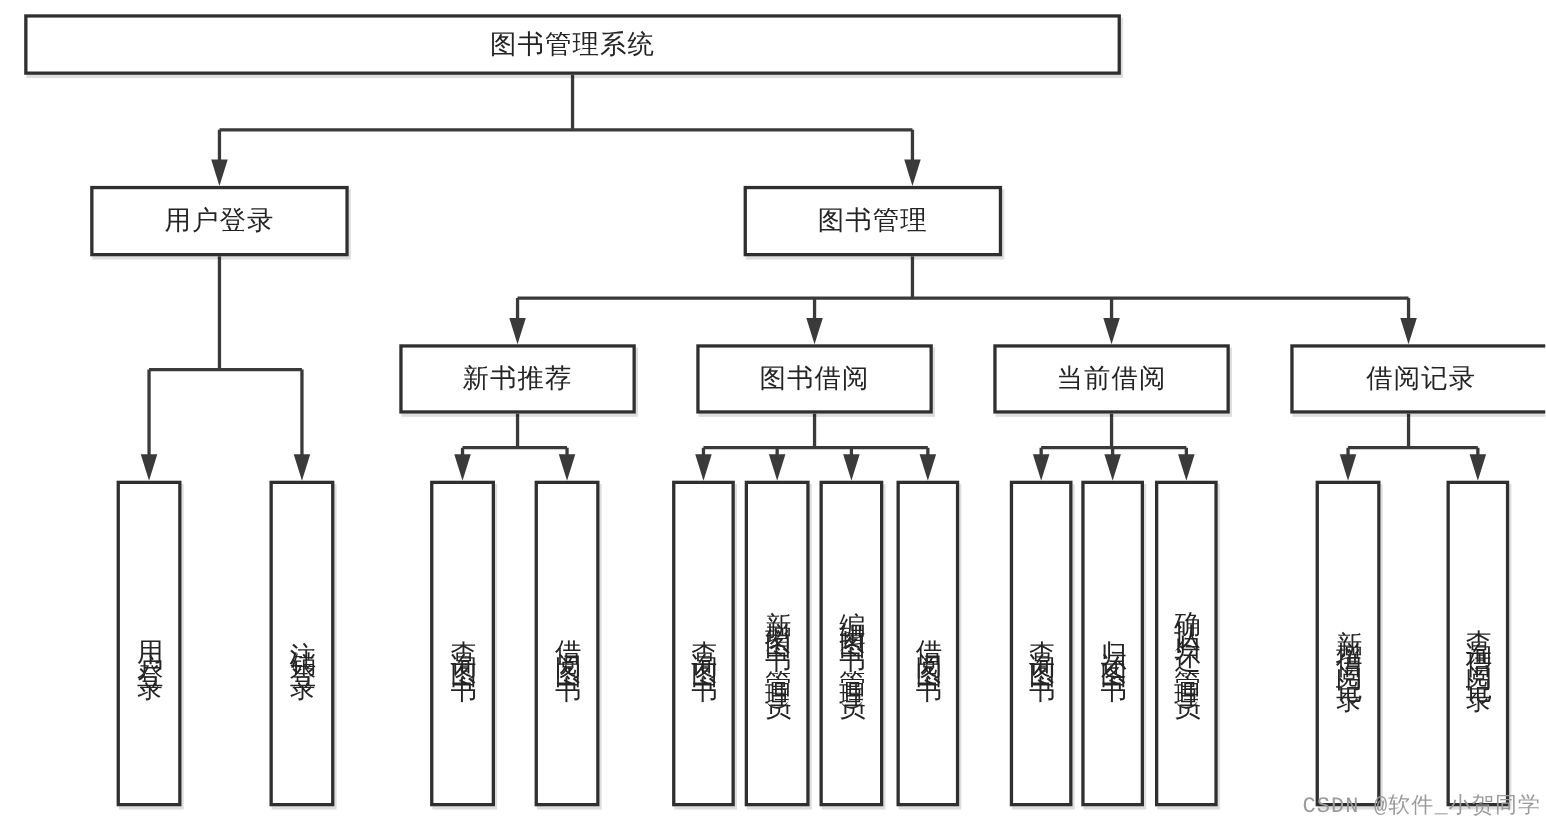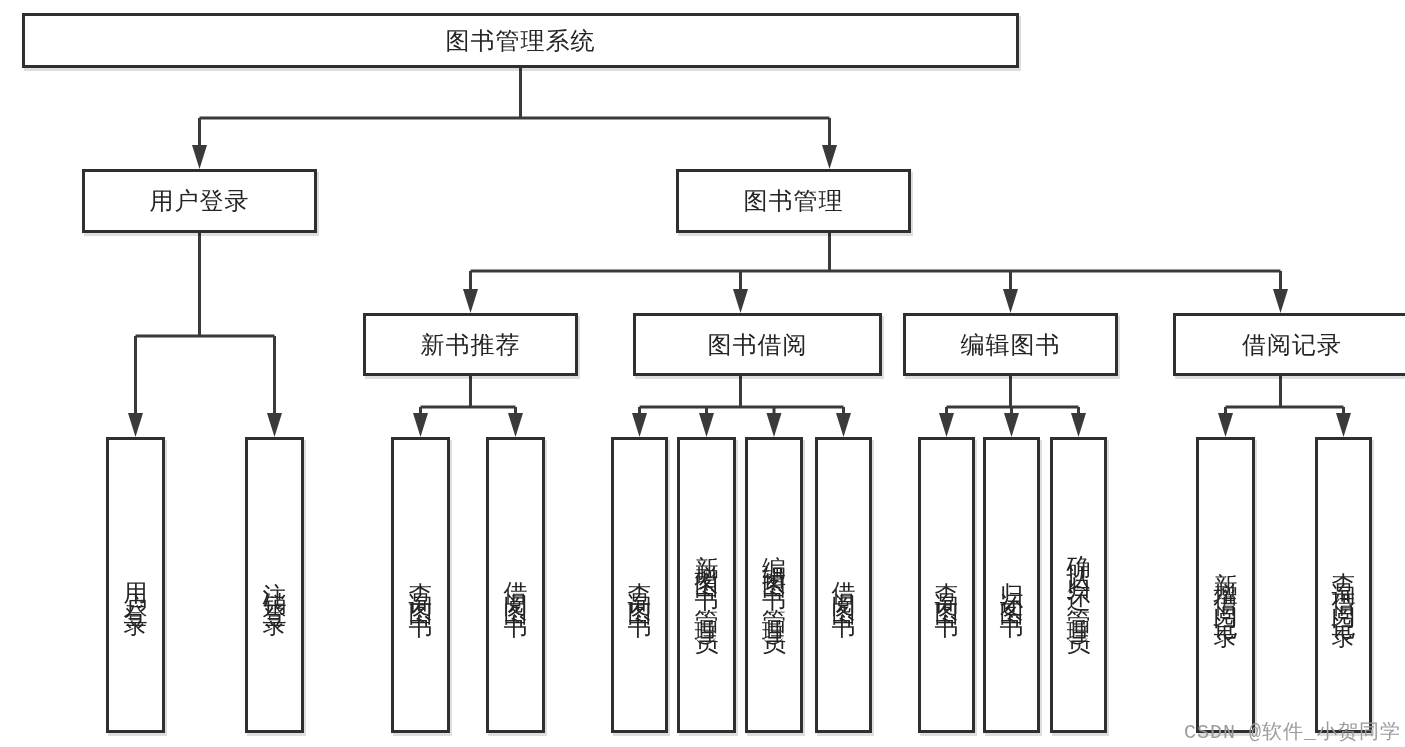--- a/index.html
+++ b/index.html
@@ -72,22 +72,22 @@
       <polygon points="1218,413 1233,413 1225.5,437" fill="#3a3a3a"></polygon>
       <polygon points="1336,413 1351,413 1343.5,437" fill="#3a3a3a"></polygon>
       <path d="M 520.5 66 V 118 M 199.5 118 H 829.5 M 199.5 118 V 149 M 829.5 118 V 149 M 829.5 231 V 271 M 470.5 271 H 1280.5 M 470.5 271 V 293 M 740.5 271 V 293 M 1010.5 271 V 293 M 1280.5 271 V 293 M 199.5 231 V 336 M 135.5 336 H 274.5 M 135.5 336 V 417 M 274.5 336 V 417 M 470.5 374 V 407 M 420.5 407 H 515.5 M 420.5 407 V 417 M 515.5 407 V 417 M 740.5 374 V 407 M 639.5 407 H 843.5 M 639.5 407 V 417 M 706.5 407 V 417 M 774 407 V 417 M 843.5 407 V 417 M 1010.5 374 V 407 M 946.5 407 H 1078.5 M 946.5 407 V 417 M 1011.5 407 V 417 M 1078.5 407 V 417 M 1280.5 374 V 407 M 1225.5 407 H 1343.5 M 1225.5 407 V 417 M 1343.5 407 V 417" stroke="#3a3a3a" stroke-width="3" fill="none"></path>
     </svg>
 
   <div class="watermark">CSDN @软件_小贺同学</div>
 <div class="node h-node" style="left: 22px; top: 13px; width: 997px; height: 55px;">图书管理系统</div>
     <div class="node h-node" style="left: 82px; top: 169px; width: 235px; height: 64px;">用户登录</div>
     <div class="node h-node" style="left: 676px; top: 169px; width: 235px; height: 64px;">图书管理</div>
     <div class="node h-node" style="left: 363px; top: 313px; width: 215px; height: 63px;">新书推荐</div>
-    <div class="node h-node" style="left: 633px; top: 313px; width: 249px; height: 63px;">图书借阅</div>
-    <div class="node h-node" style="left: 903px; top: 313px; width: 215px; height: 63px;">编辑图书</div>
+    <div class="node h-node" style="left: 633px; top: 313px; width: 215px; height: 63px;">图书借阅</div>
+    <div class="node h-node" style="left: 903px; top: 313px; width: 215px; height: 63px;">当前借阅</div>
     <div class="node h-node" style="left: 1173px; top: 313px; width: 238px; height: 63px;">借阅记录</div>
     <div class="node v-node" style="left: 106px; top: 437px; width: 59px; height: 296px;">用户登录</div>
     <div class="node v-node" style="left: 245px; top: 437px; width: 59px; height: 296px;">注销登录</div>
     <div class="node v-node" style="left: 391px; top: 437px; width: 59px; height: 296px;">查询图书</div>
     <div class="node v-node" style="left: 486px; top: 437px; width: 59px; height: 296px;">借阅图书</div>
     <div class="node v-node" style="left: 611px; top: 437px; width: 57px; height: 296px;">查询图书</div>
     <div class="node v-node" style="left: 677px; top: 437px; width: 59px; height: 296px;">新增图书（管理员）</div>
     <div class="node v-node" style="left: 745px; top: 437px; width: 58px; height: 296px;">编辑图书（管理员）</div>
     <div class="node v-node" style="left: 815px; top: 437px; width: 57px; height: 296px;">借阅图书</div>
     <div class="node v-node" style="left: 918px; top: 437px; width: 57px; height: 296px;">查询图书</div>

